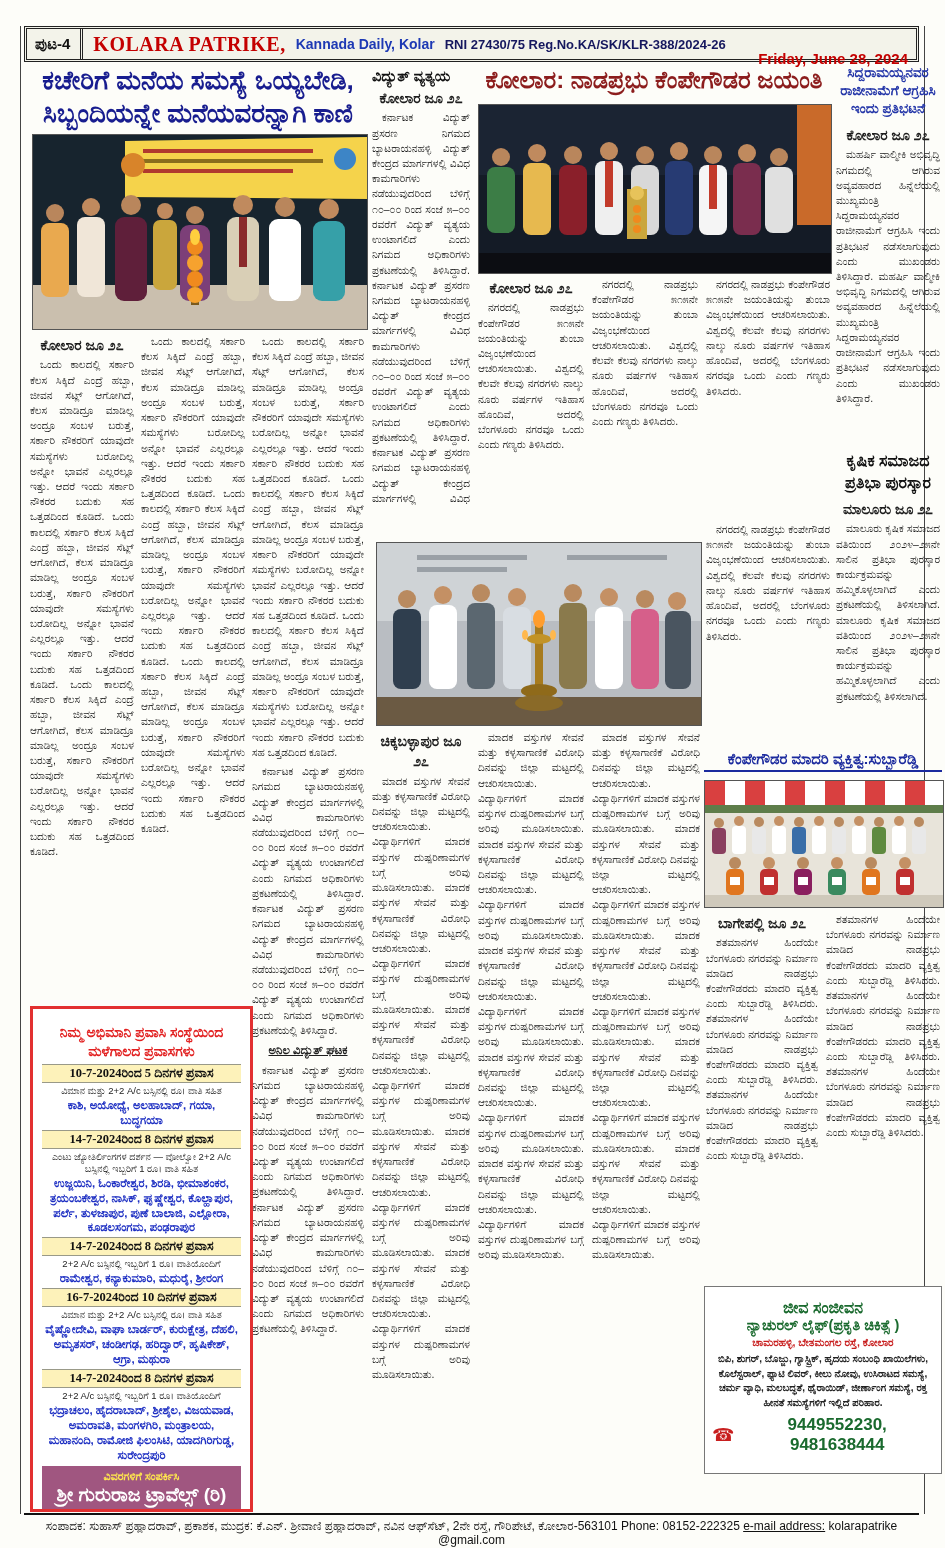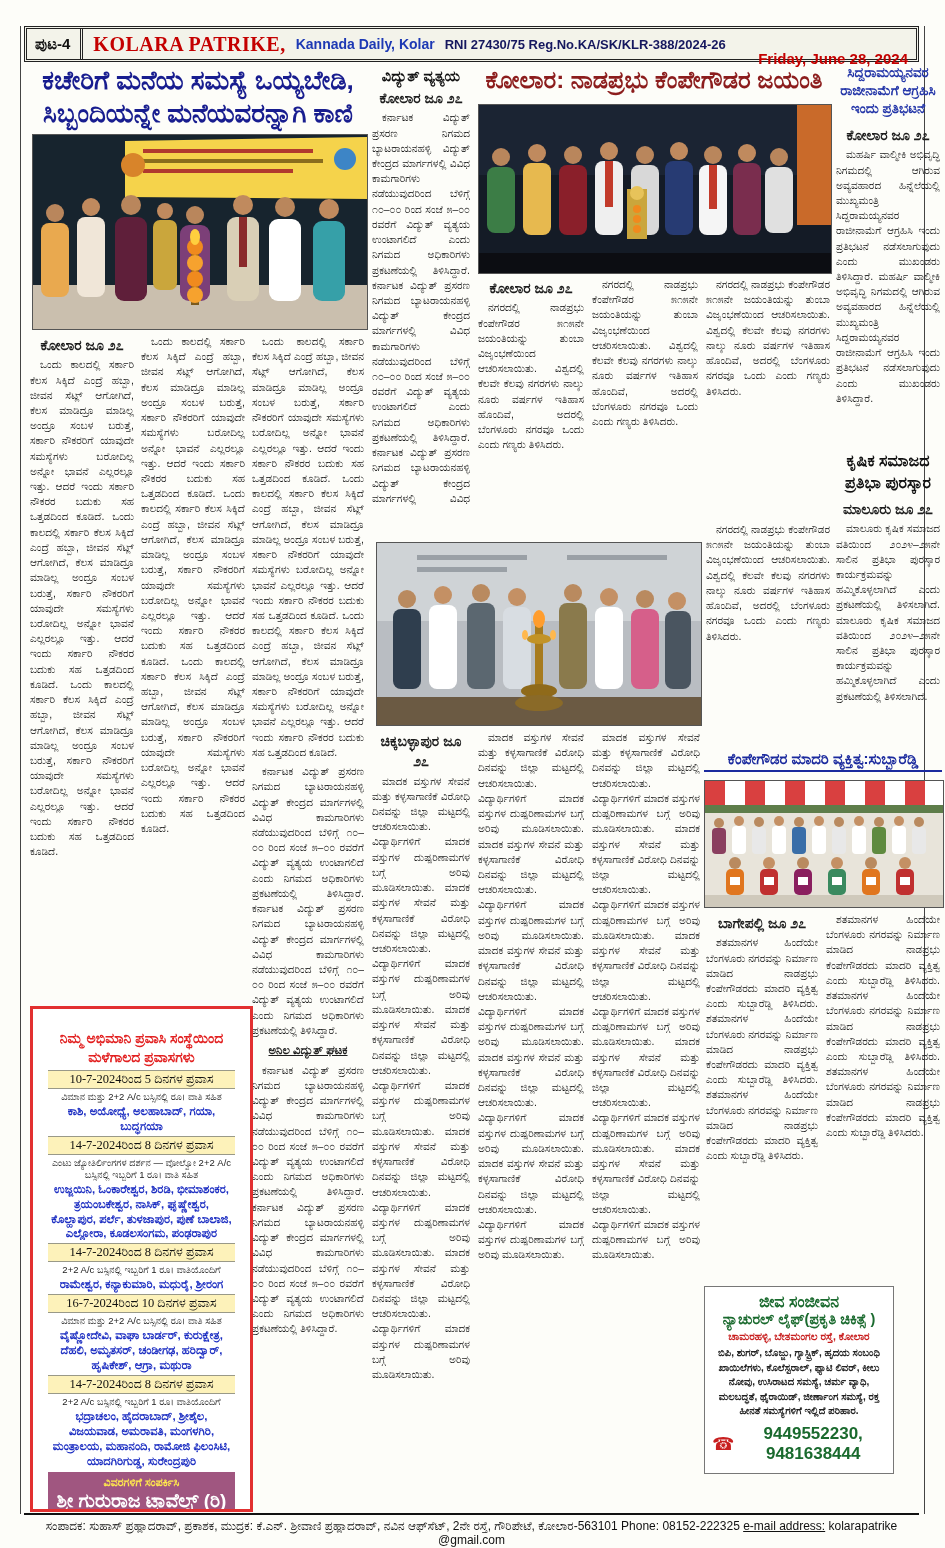--- a/index.html
+++ b/index.html
@@ -16,43 +16,43 @@
   .mh-date{margin-left:auto;color:#c40000;font-weight:bold;font-size:15px;margin-top:28px;}
   
   .vrule{position:absolute;top:26px;height:1488px;width:0;border-left:1px solid #444;}
   
   .hl-main{left:28px;top:64px;width:340px;color:#181d8f;font-weight:bold;font-size:26px;line-height:1.28;text-align:center;}
   .hl-maroon{left:476px;top:66px;width:356px;color:#8c1d1d;font-weight:bold;font-size:24px;text-align:center;}
   .hl-blue-sm{left:836px;top:64px;width:104px;color:#2335a8;font-weight:bold;font-size:13.5px;text-align:center;line-height:1.35;}
   .hl-drugs{left:372px;top:512px;width:414px;color:#111;font-weight:bold;font-size:19px;text-align:center;}
   .hl-krushika{left:836px;top:450px;width:104px;color:#111;font-weight:bold;font-size:16px;text-align:center;line-height:1.4;}
   .hl-subba{left:704px;top:750px;width:238px;color:#1b2a9e;font-weight:bold;font-size:15px;text-align:center;border-bottom:2px solid #1b2a9e;padding-bottom:2px;}
-  .col-head{font-weight:bold;font-size:14.5px;text-align:center;color:#111;margin-bottom:1px;}
+  .col-head{font-weight:bold;font-size:14.5px;text-align:left;color:#111;margin-bottom:1px;}
   
   .col{position:absolute;overflow:hidden;font-size:10.5px;line-height:1.45;text-align:justify;color:#1d1d1d;word-break:break-word;}
   .col p{margin:0 0 4px 0;text-indent:10px;}
   .dateline{display:block;text-align:center;font-weight:bold;font-size:14px;margin:1px 0 2px 0;text-indent:0;}
   .subhead{display:block;text-align:center;font-weight:bold;font-size:11.5px;text-decoration:underline;margin:4px 0;text-indent:0;}
   
   .photo{position:absolute;border:1px solid #555;overflow:hidden;background:#222;}
   .photo svg{display:block;}
   
   #travel-ad{left:30px;top:1006px;width:223px;height:506px;border:3px solid #e23030;background:#fff;
-     box-sizing:border-box;padding:18px;overflow:hidden;text-align:center;}
+     box-sizing:border-box;padding:12px;overflow:hidden;text-align:center;}
   .ta-title{color:#e22020;font-weight:bold;font-size:14px;line-height:1.35;margin:2px 0 3px 0;}
-  .ta-bar{background:#fdf2ba;border:1px solid #998;border-left:none;border-right:none;font-weight:normal;font-size:12.5px;color:#111;margin:2px -3px;padding:1px 0;font-family:"Liberation Serif","DejaVu Serif",serif;}
+  .ta-bar{background:#fdf2ba;border:1px solid #998;border-left:none;border-right:none;font-weight:bold;font-size:12.5px;color:#111;margin:2px -3px;padding:1px 0;font-family:"Liberation Serif","DejaVu Serif",serif;}
   .ta-note{font-size:9.5px;color:#222;margin:1px 0;}
   .ta-places{color:#1c2ec2;font-weight:bold;font-size:11.5px;line-height:1.3;margin:1px 0 2px 0;}
   .ta-purple{background:#a05680;margin:3px -3px -3px -3px;padding:4px 4px 5px 4px;}
   .ta-contact{color:#ffe84d;font-weight:bold;font-size:11px;}
   .ta-company{color:#ffffff;font-weight:bold;font-size:19px;margin:1px 0 3px 0;}
   .ta-addr{background:#fff;border-radius:9px;color:#8c3d68;font-weight:bold;font-size:10px;line-height:1.3;padding:3px 4px;margin:3px 2px;}
   
-  #nature-ad{left:704px;top:1286px;width:190px;height:188px;border:1.5px solid #777;background:#fff;
-     box-sizing:border-box;padding:6px 7px;overflow:hidden;text-align:center;}
+  #nature-ad{left:704px;top:1286px;width:238px;height:188px;border:1.5px solid #777;background:#fff;
+     box-sizing:border-box;padding:12px 7px;overflow:hidden;text-align:center;}
   .na-t1{color:#1a6a2e;font-weight:bold;font-size:16px;}
   .na-t2{color:#1a6a2e;font-weight:bold;font-size:14.5px;margin-bottom:2px;}
   .na-addr{color:#c81f1f;font-weight:bold;font-size:10.5px;margin-bottom:3px;}
   .na-body{color:#222;font-size:10px;line-height:1.45;text-align:center;font-weight:bold;}
   .na-phone{margin-top:5px;font-weight:bold;font-size:17px;color:#1a6a2e;display:flex;align-items:center;justify-content:center;gap:6px;}
   .na-phicon{color:#c81f1f;font-size:18px;}
   
   #footer{left:24px;top:1513px;width:895px;border-top:2.5px solid #111;padding-top:4px;text-align:center;
      font-size:12px;color:#111;}
   #footer .em{text-decoration:underline;}

